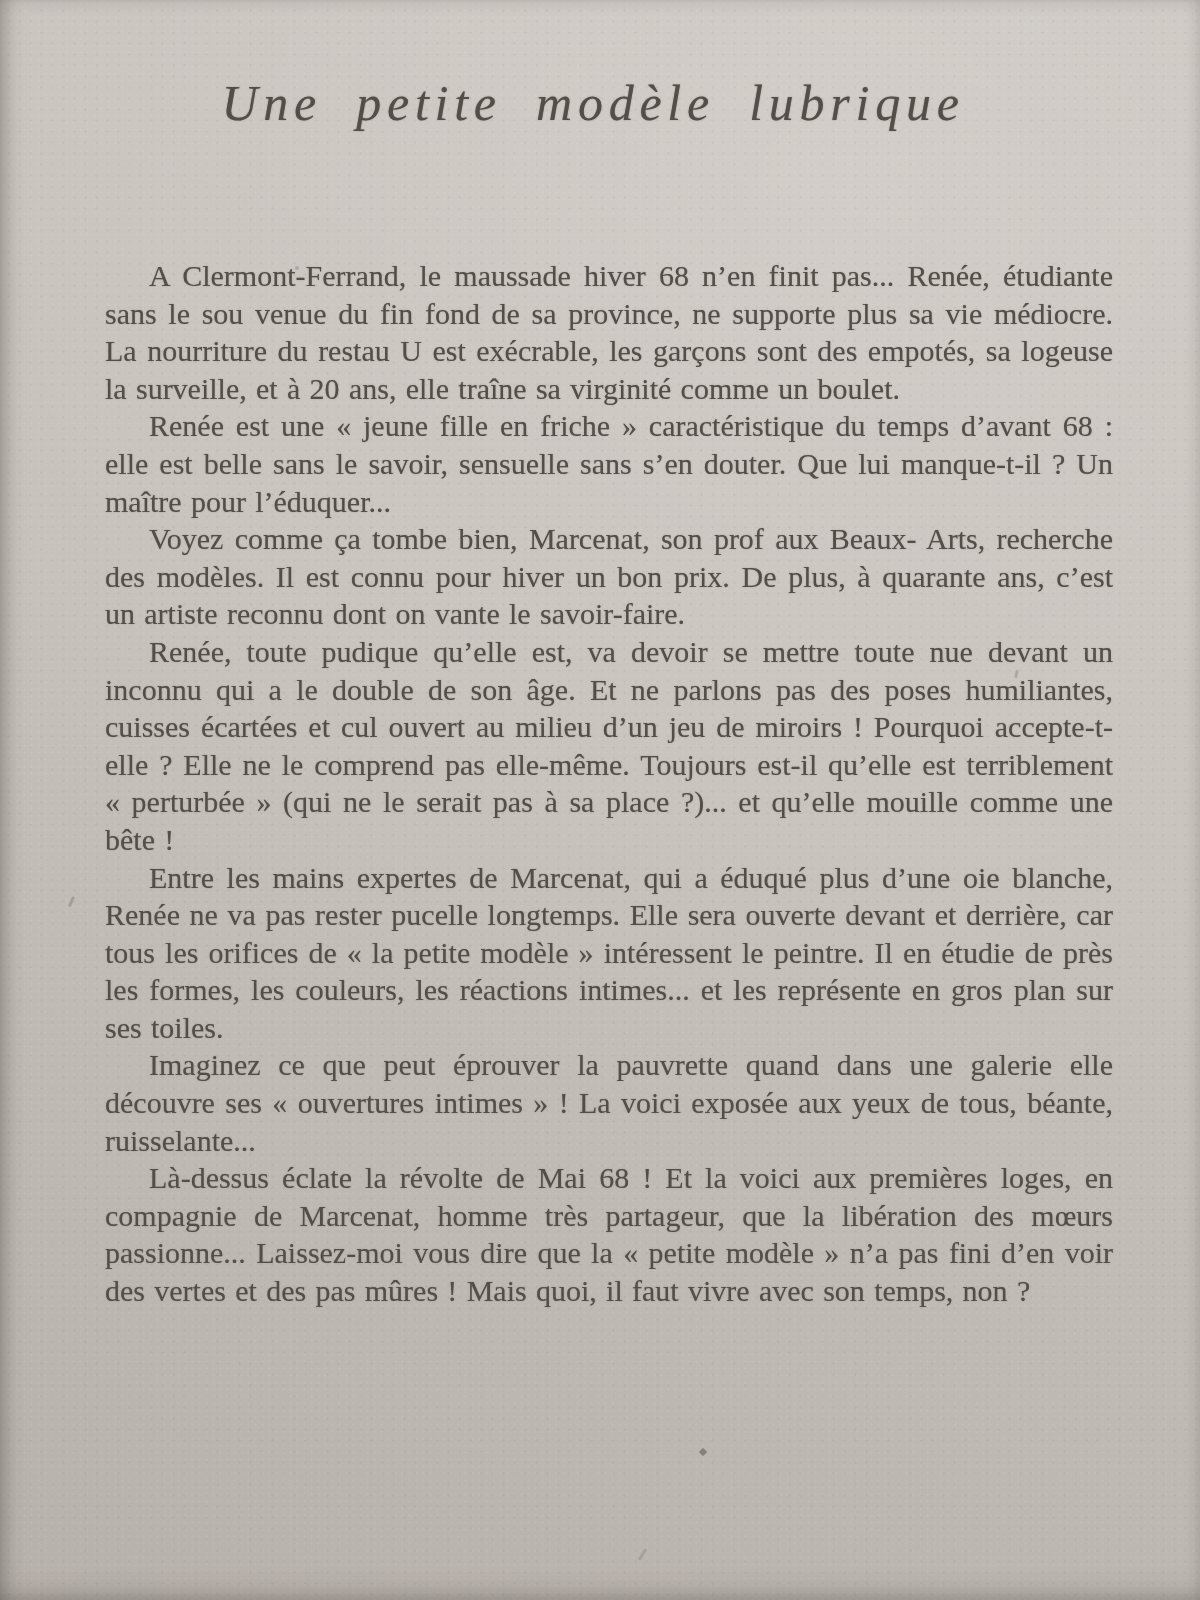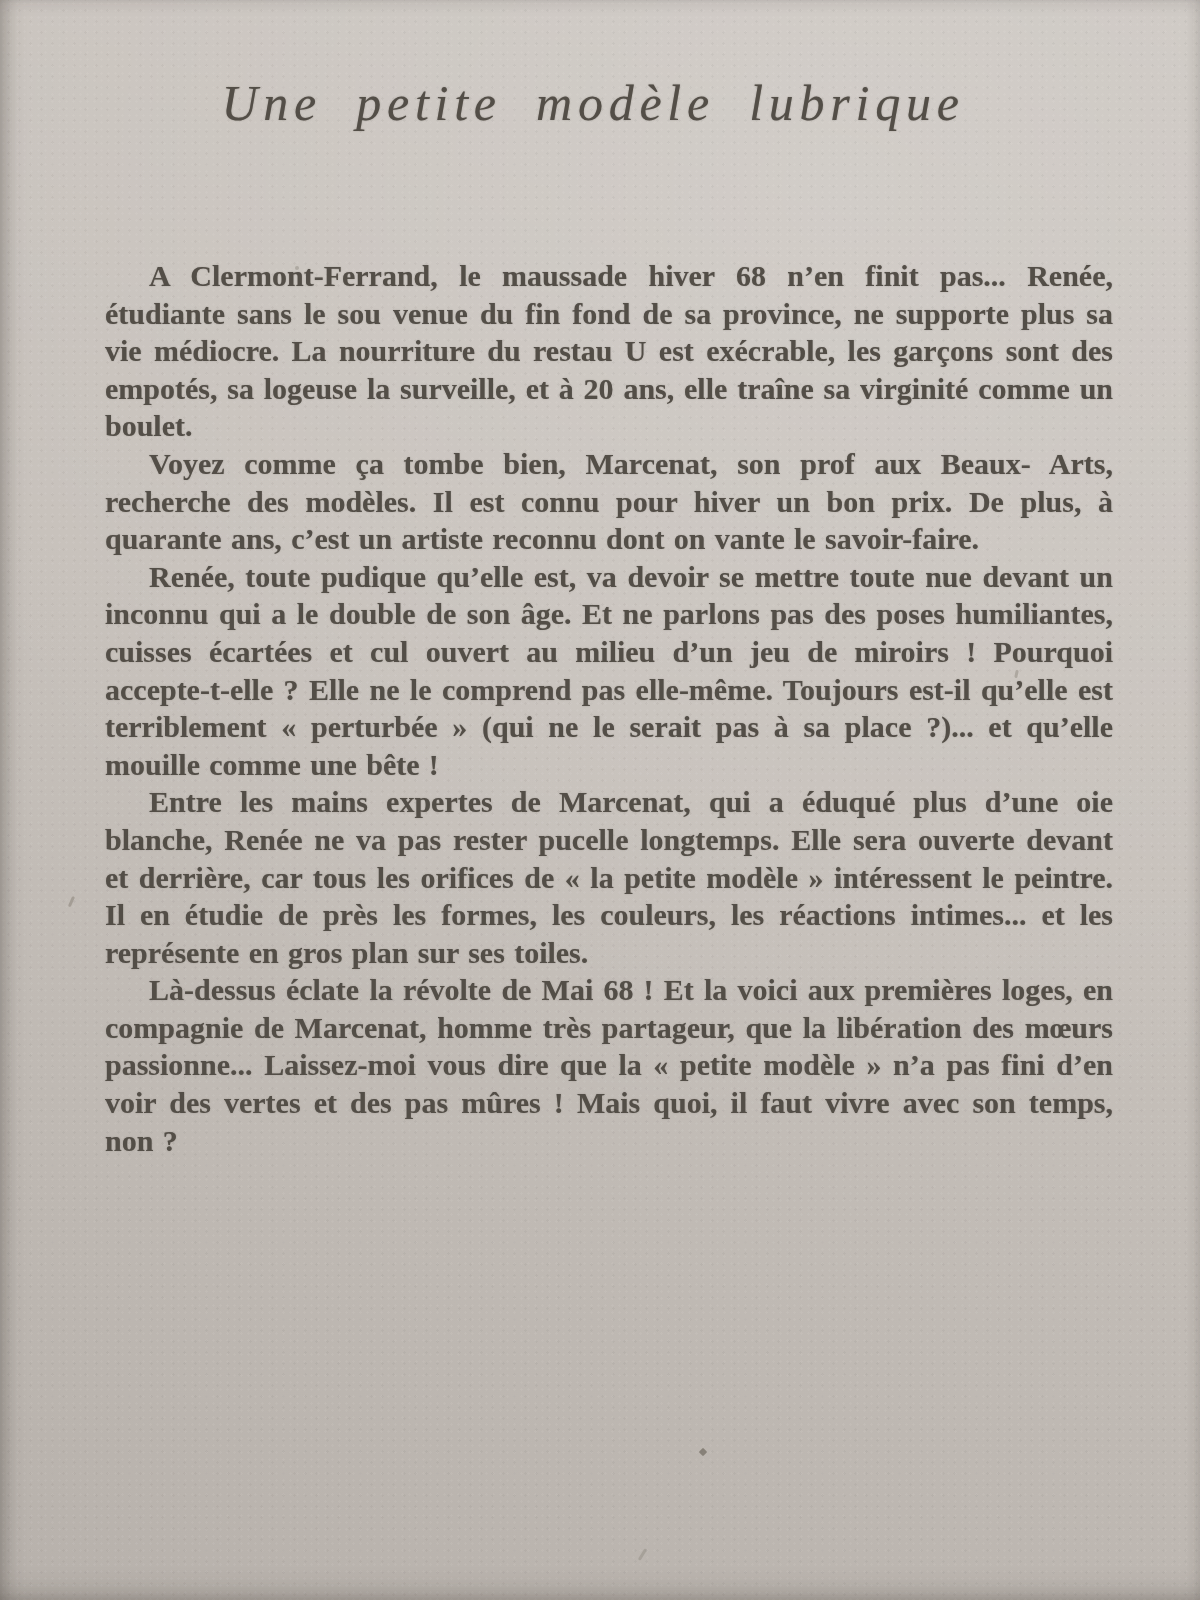--- a/index.html
+++ b/index.html
@@ -51,21 +51,20 @@
   .body{
     position:absolute;
     top:257px;left:105px;
     width:1008px;
     font-size:30px;
     line-height:37.6px;
     color:var(--ink);
     text-align:justify;
     text-shadow:0 0 1.2px rgba(83,78,71,0.5);
     word-spacing:0.06em;
-    font-weight:bold;
   }
   .body p{
     text-indent:44px;
   }
   
   .speck{position:absolute;pointer-events:none;}
   .speck-diamond{
     left:700px;top:1449px;width:6px;height:6px;
     background:#7e786f;transform:rotate(45deg);opacity:.85;border-radius:1px;
   }
@@ -88,23 +87,25 @@
 </style>
 </head>
 <body>
 
 <div class="page">
 
   <h1 class="title">Une petite modèle lubrique</h1>
 
   <div class="body">
     <p>A Clermont-Ferrand, le maussade hiver 68 n’en finit pas... Renée, étudiante sans le sou venue du fin fond de sa province, ne supporte plus sa vie médiocre. La nourriture du restau U est exécrable, les garçons sont des empotés, sa logeuse la surveille, et à 20 ans, elle traîne sa virginité comme un boulet.</p>
+    <p>Renée est une «&nbsp;jeune fille en friche&nbsp;» caractéristique du temps d’avant 68&nbsp;: elle est belle sans le savoir, sensuelle sans s’en douter. Que lui manque-t-il&nbsp;? Un maître pour l’éduquer...</p>
     <p>Voyez comme ça tombe bien, Marcenat, son prof aux Beaux- Arts, recherche des modèles. Il est connu pour hiver un bon prix. De plus, à quarante ans, c’est un artiste reconnu dont on vante le savoir-faire.</p>
     <p>Renée, toute pudique qu’elle est, va devoir se mettre toute nue devant un inconnu qui a le double de son âge. Et ne parlons pas des poses humiliantes, cuisses écartées et cul ouvert au milieu d’un jeu de miroirs&nbsp;! Pourquoi accepte-t-elle&nbsp;? Elle ne le comprend pas elle-même. Toujours est-il qu’elle est terriblement «&nbsp;perturbée&nbsp;» (qui ne le serait pas à sa place&nbsp;?)... et qu’elle mouille comme une bête&nbsp;!</p>
     <p>Entre les mains expertes de Marcenat, qui a éduqué plus d’une oie blanche, Renée ne va pas rester pucelle longtemps. Elle sera ouverte devant et derrière, car tous les orifices de «&nbsp;la petite modèle&nbsp;» intéressent le peintre. Il en étudie de près les formes, les couleurs, les réactions intimes... et les représente en gros plan sur ses toiles.</p>
+    <p>Imaginez ce que peut éprouver la pauvrette quand dans une galerie elle découvre ses «&nbsp;ouvertures intimes&nbsp;»&nbsp;! La voici exposée aux yeux de tous, béante, ruisselante...</p>
     <p>Là-dessus éclate la révolte de Mai 68&nbsp;! Et la voici aux premières loges, en compagnie de Marcenat, homme très partageur, que la libération des mœurs passionne... Laissez-moi vous dire que la «&nbsp;petite modèle&nbsp;» n’a pas fini d’en voir des vertes et des pas mûres&nbsp;! Mais quoi, il faut vivre avec son temps, non&nbsp;?</p>
   </div>
 
   <span class="speck speck-dot"></span>
   <span class="speck speck-dot2"></span>
   <span class="speck speck-tick"></span>
   <span class="speck speck-diamond"></span>
   <span class="speck speck-slash"></span>
 
 </div>

